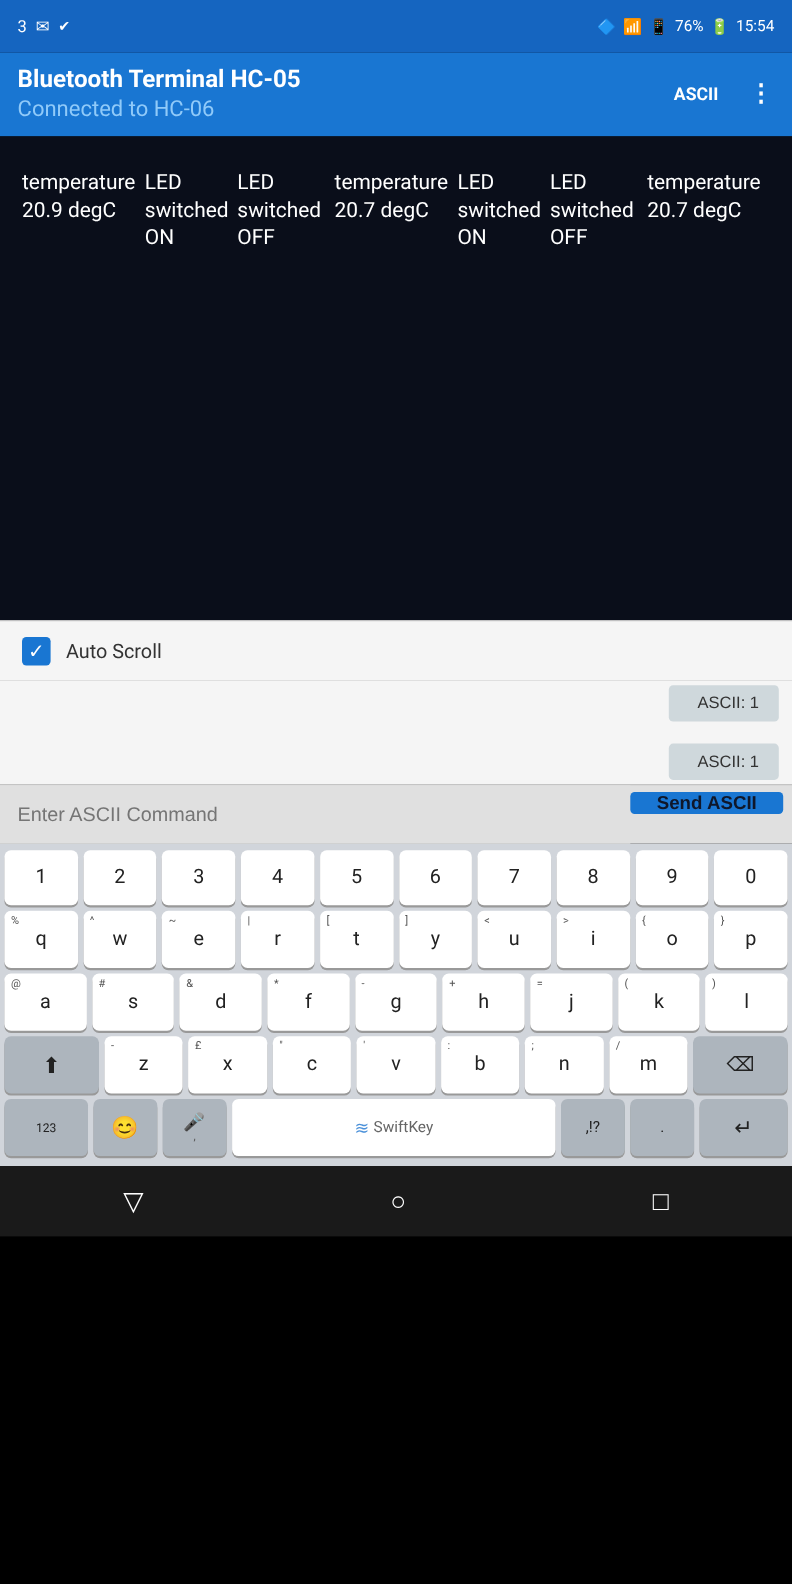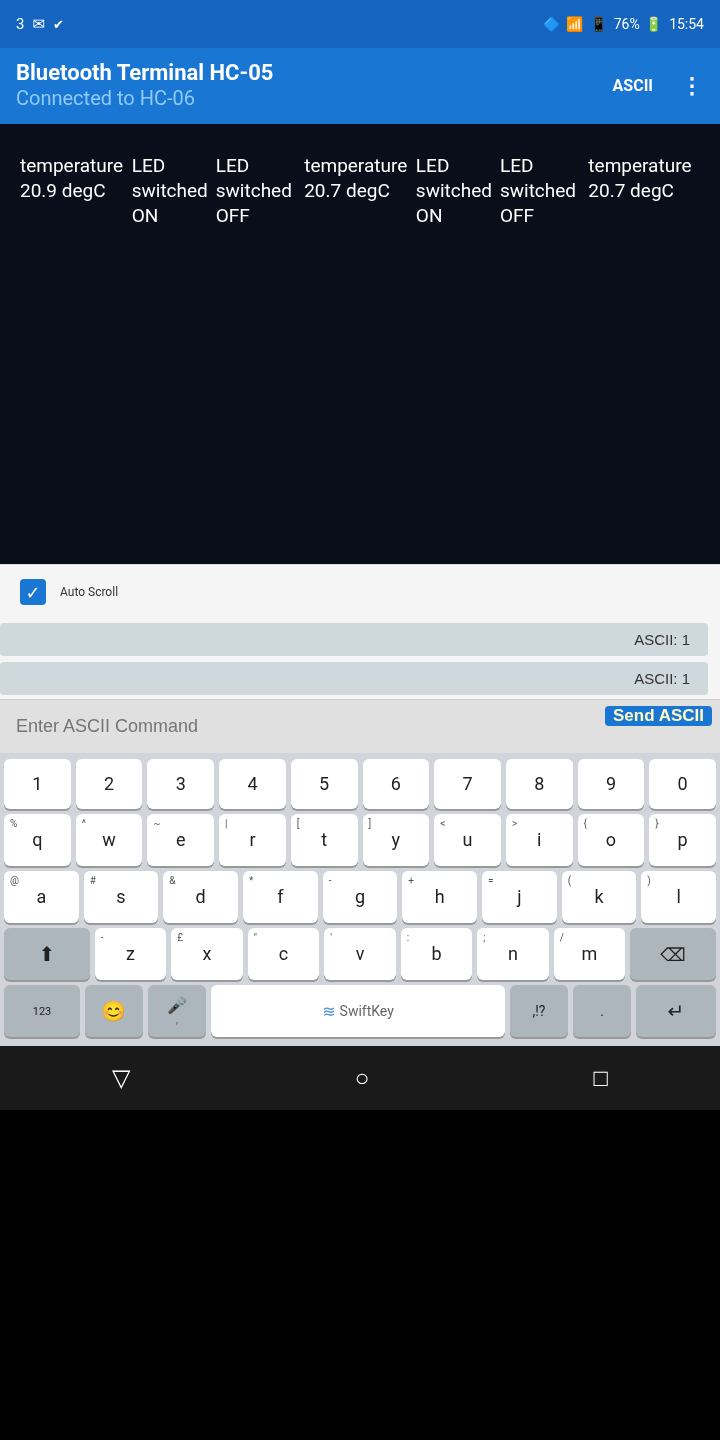--- a/index.html
+++ b/index.html
@@ -95,31 +95,32 @@
       display: flex;
       align-items: center;
       justify-content: center;
       flex-shrink: 0;
     }
     .checkbox-check {
       color: white;
       font-size: 18px;
     }
     .auto-scroll-label {
-      font-size: 12px;
+      font-size: 18px;
       color: #333;
     }
 
     
     .quick-buttons {
       background: #F5F5F5;
       display: flex;
       flex-direction: column;
+      align-items: flex-end;
       padding: 4px 12px 4px 0;
-      gap: 6px;
+      gap: 20px;
     }
     .quick-btn {
       background: #CFD8DC;
       border: none;
       border-radius: 4px;
       padding: 8px 18px;
       font-size: 15px;
       color: #333;
       cursor: pointer;
       min-width: 100px;
@@ -137,25 +138,25 @@
       flex: 1;
       border: none;
       background: #E0E0E0;
       font-size: 18px;
       padding: 16px 16px;
       color: #999;
       outline: none;
     }
     .send-btn {
       background: #1976D2;
-      color: #fef9c3;
+      color: #0f172a;
       border: none;
       font-size: 17px;
       font-weight: bold;
-      padding: 0 8px;
+      padding: 0 24px;
       cursor: pointer;
       border-radius: 4px;
       margin: 6px 8px 6px 0;
     }
 
     
     .keyboard {
       background: #D1D5DB;
       padding: 6px 4px 4px 4px;
     }

